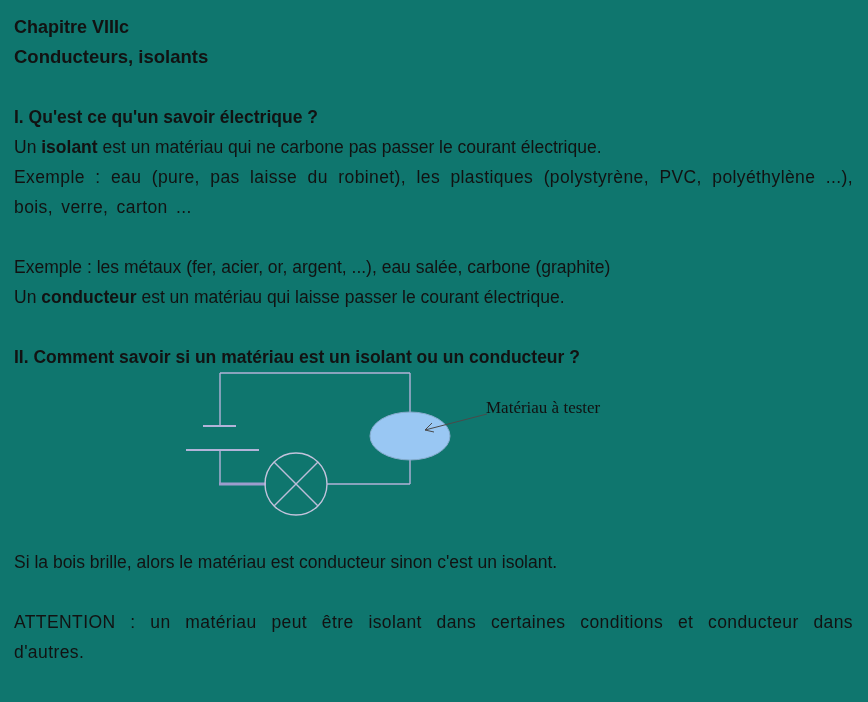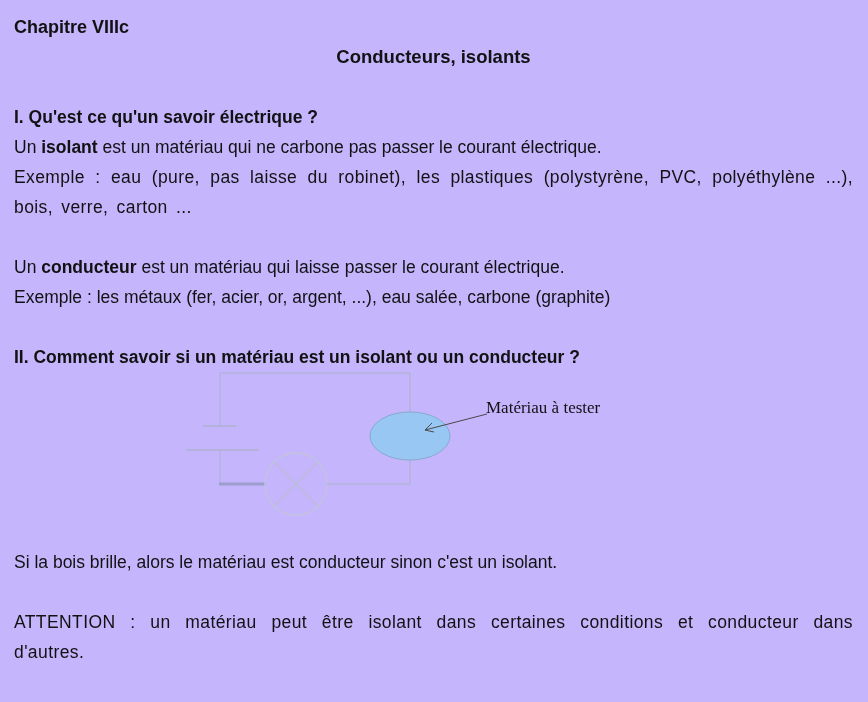--- a/index.html
+++ b/index.html
@@ -5,25 +5,25 @@
   html, body { margin:0; padding:0; background:#ffffff; }
   .page {
     position:relative;
     width:868px; height:702px;
     box-sizing:border-box;
     padding:12px 15px 0 14px;
     font-family:"Liberation Sans", sans-serif;
     font-size:17.5px;
     color:#121212;
     overflow:hidden;
-    background:#c4b5fd;
+    background:#0f766e;
   }
   p { margin:0; line-height:30px; }
   .bold { font-weight:bold; }
-  .center { text-align:center; }
+  .center { }
   .big { font-size:18.5px; }
   .chapter { font-size:18px; }
   .blank { height:30px; }
   .justify { text-align:justify; letter-spacing:0.4px; word-spacing:3px; }
   .diagram { position:relative; height:175px;text-align:center; }
   .diagram svg { position:absolute; left:-14px; top:0; display:block; }
   .diagram text {
     font-family:"Liberation Serif", serif;
     font-size:17px;
   }
@@ -40,23 +40,23 @@
   <div class="blank"></div>
 
   <p class="bold">I. Qu'est ce qu'un savoir électrique ?</p>
 
   <p><span>Un </span><b>isolant</b><span> est un matériau qui ne carbone pas passer le courant électrique.</span></p>
 
   <p class="justify">Exemple : eau (pure, pas laisse du robinet), les plastiques (polystyrène, PVC, polyéthylène ...), bois, verre, carton ...</p>
 
   <div class="blank"></div>
 
+  <p>Exemple : les métaux (fer, acier, or, argent, ...), eau salée, carbone (graphite)</p>
+
   <p><span>Un </span><b>conducteur</b><span> est un matériau qui laisse passer le courant électrique.</span></p>
-
-  <p>Exemple : les métaux (fer, acier, or, argent, ...), eau salée, carbone (graphite)</p>
 
   <div class="blank"></div>
 
   <p class="bold">II. Comment savoir si un matériau est un isolant ou un conducteur ?</p>
 
   <div class="diagram">
     <svg width="868" height="175" viewBox="0 0 868 175">
 
       <line x1="220" y1="1" x2="410" y2="1" stroke-width="1.4" stroke="#b3b3d9"></line>
       <line x1="220" y1="1" x2="220" y2="54" stroke-width="1.4" stroke="#b3b3d9"></line>

